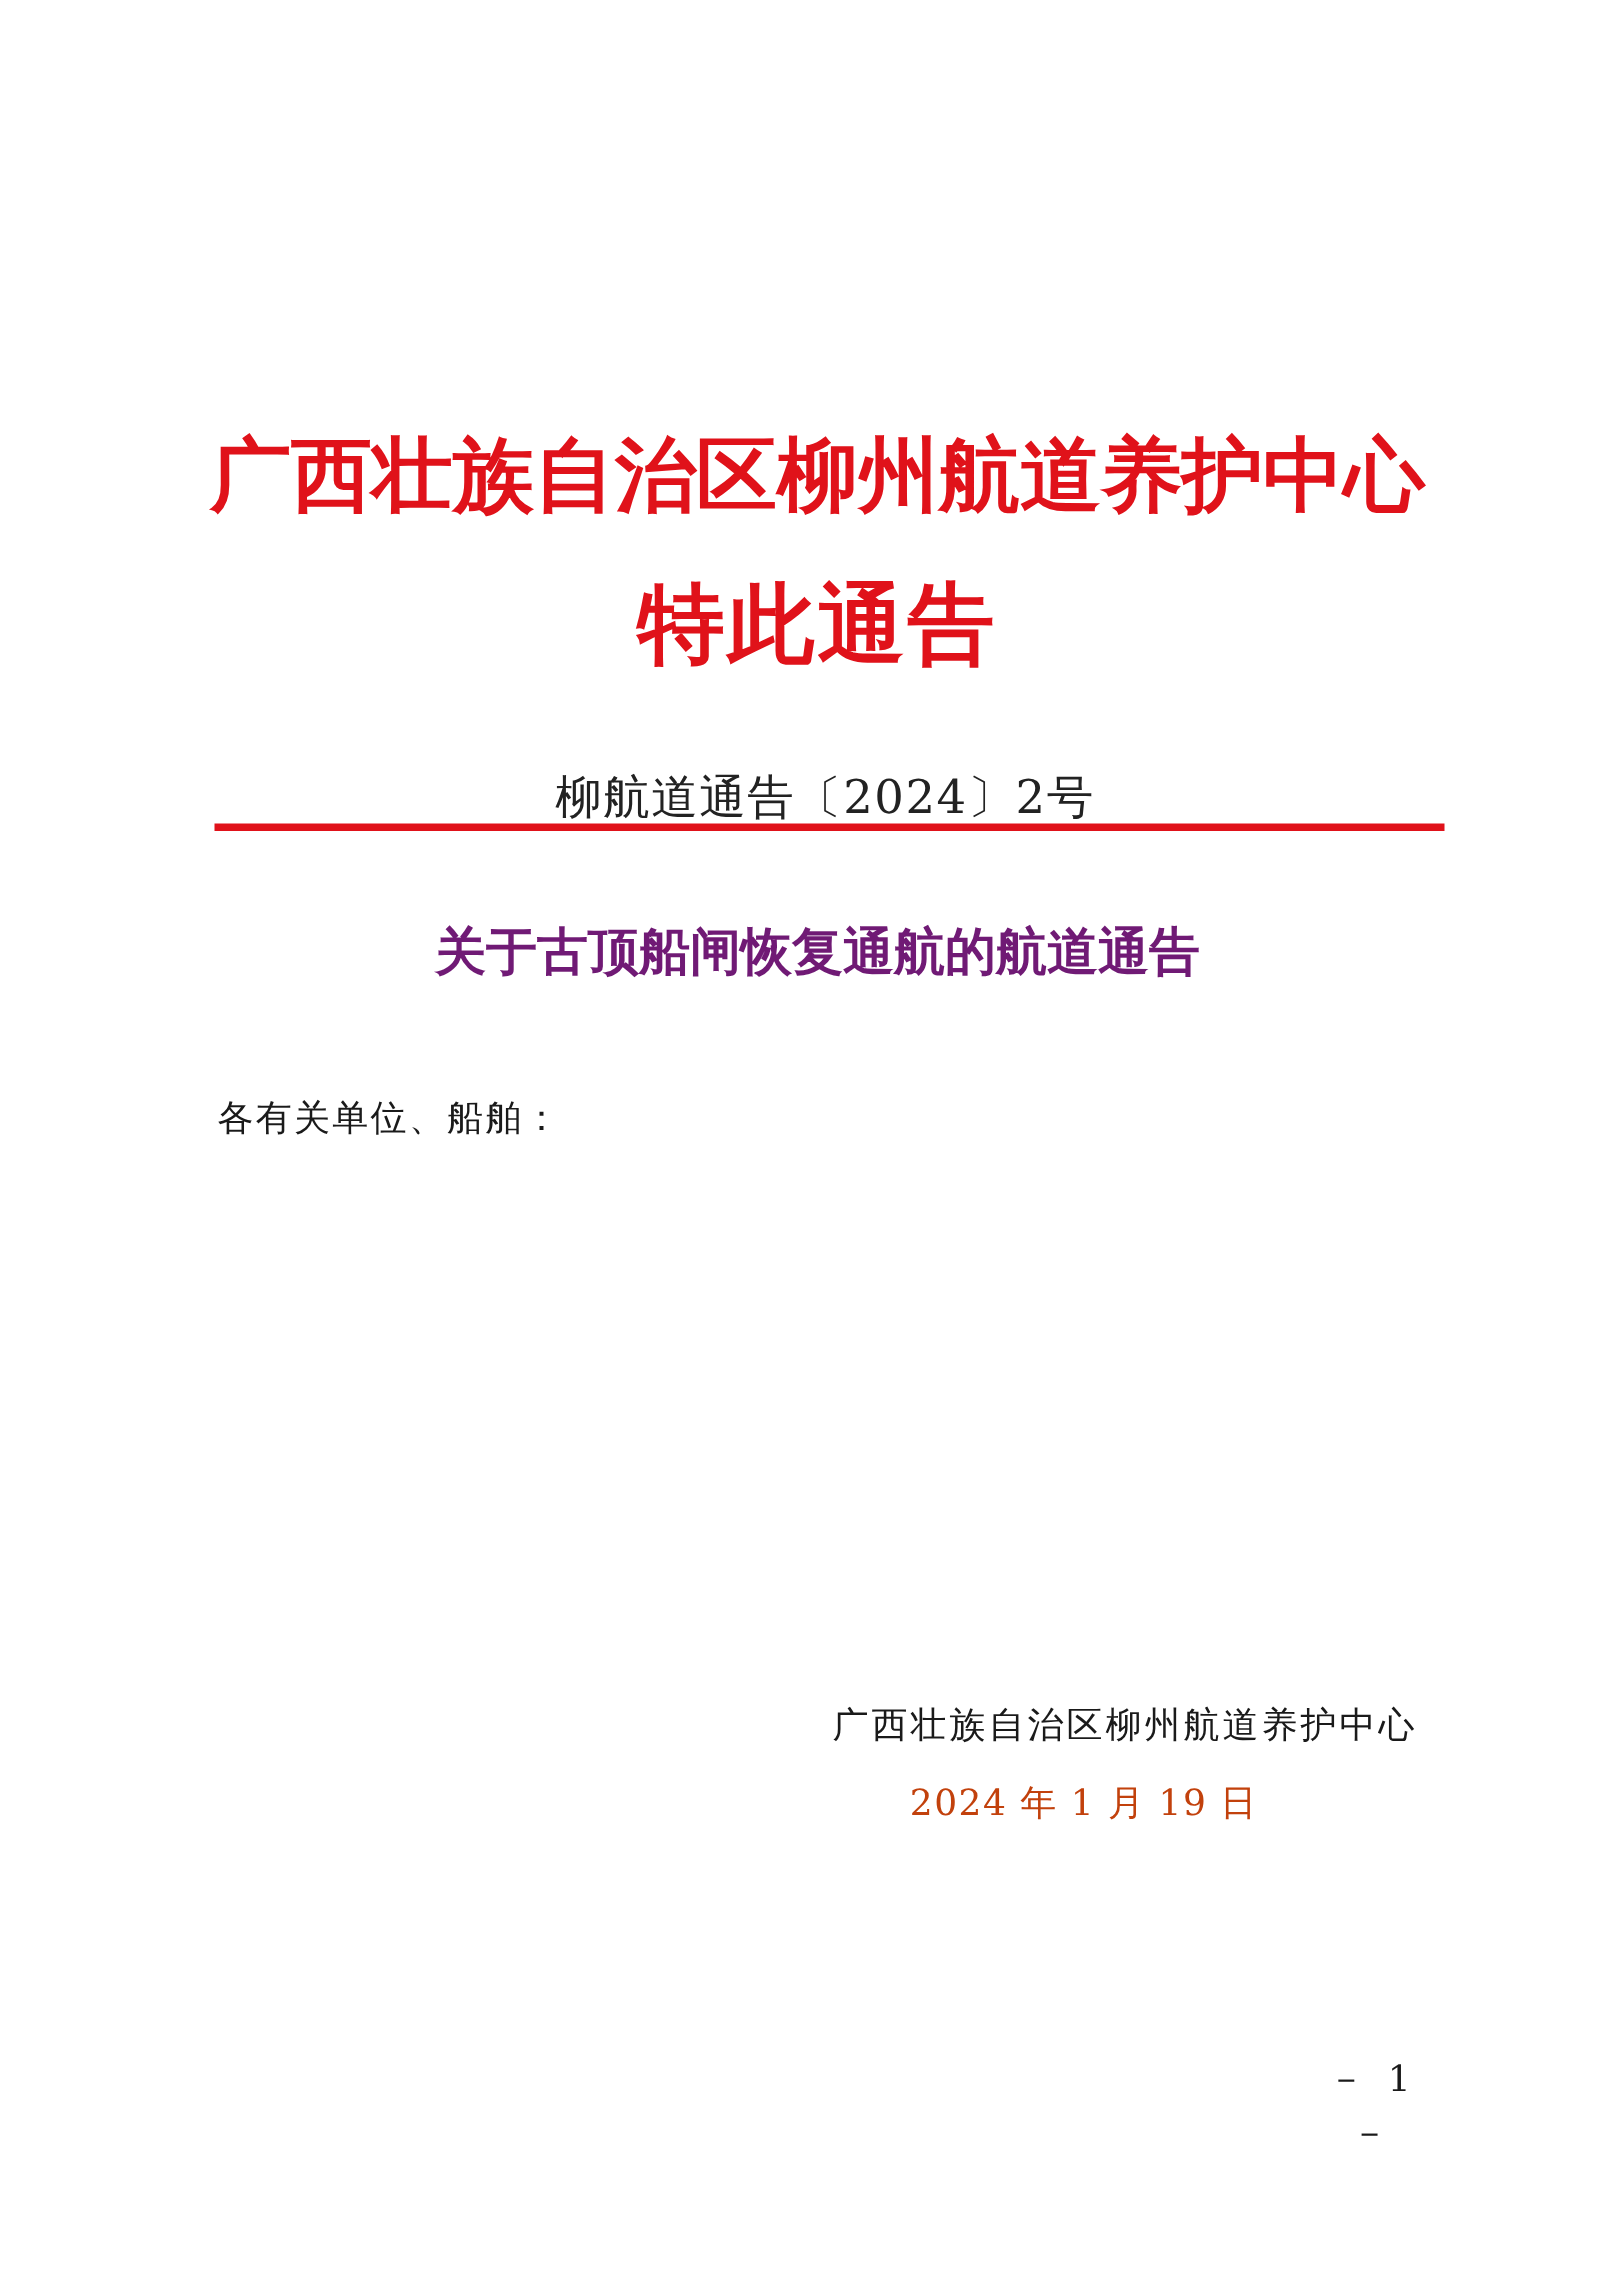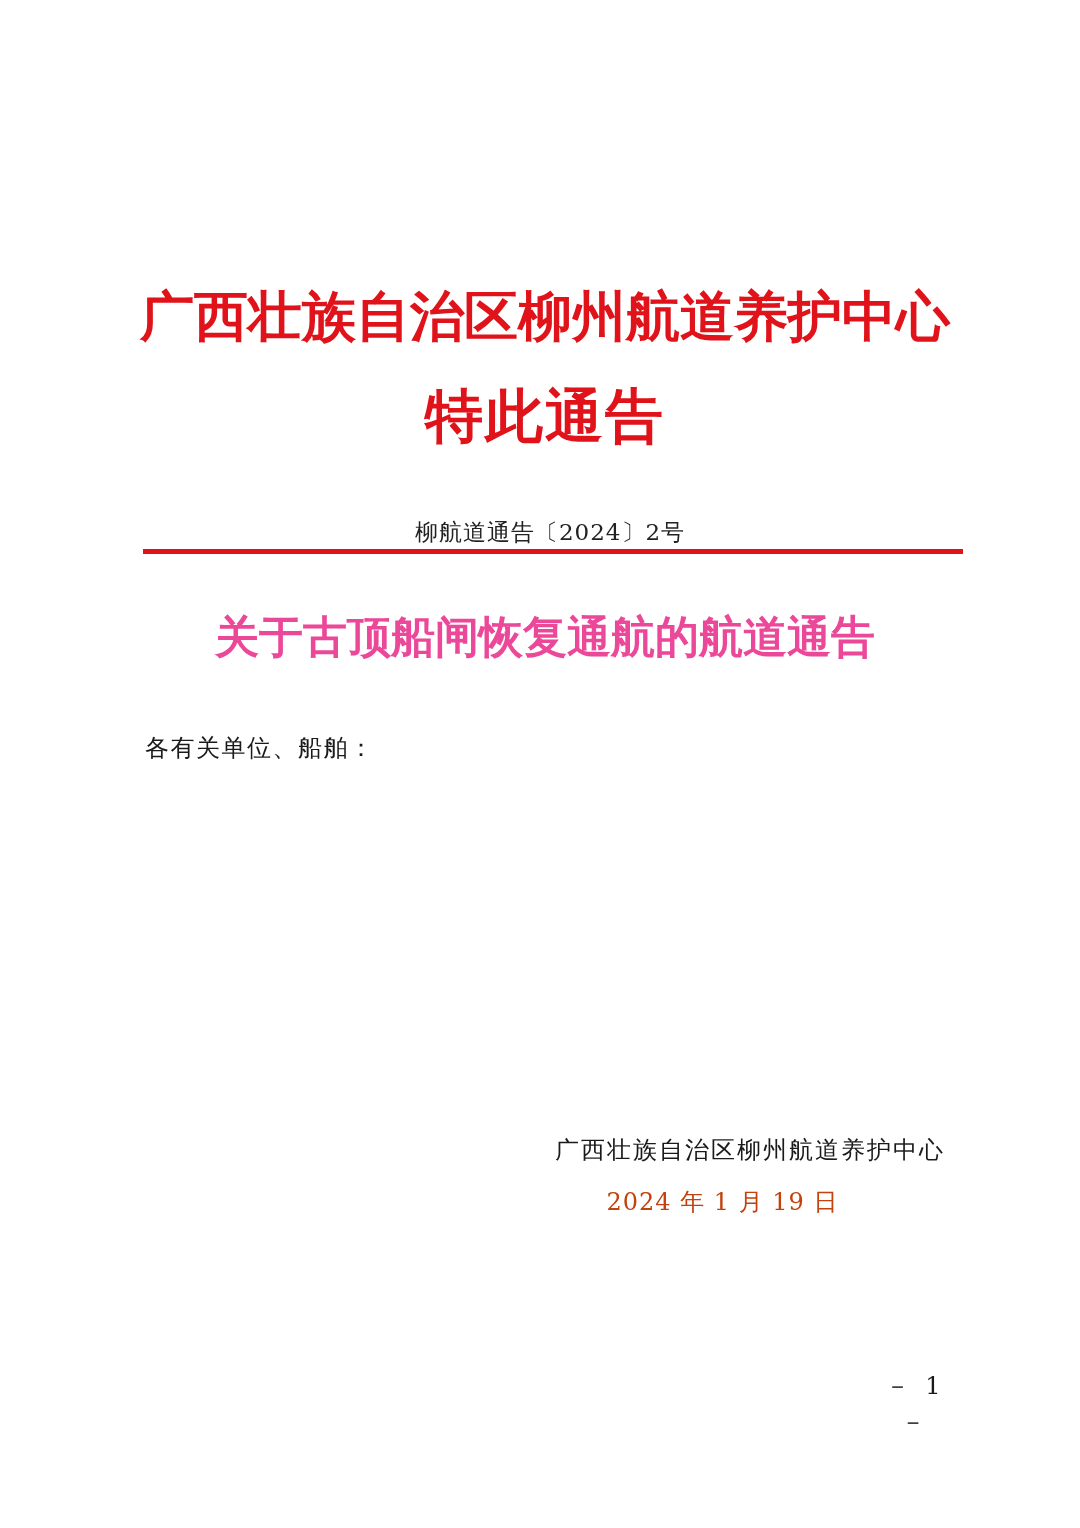--- a/index.html
+++ b/index.html
@@ -49,61 +49,62 @@
       line-height: 80px;
       letter-spacing: 2px;
       white-space: nowrap;
     }
     .doc-number {
       position: absolute;
       left: 140px;
       top: 512px;
       width: 820px;
       text-align: center;
-      font-size: 23px;
+      font-size: 31px;
       line-height: 40px;
       color: #222;
       letter-spacing: 1px;
     }
     .red-rule {
       position: absolute;
       left: 143px;
       top: 549px;
       width: 820px;
       height: 5px;
       background: #e0121a;
     }
     .subject-title {
       position: absolute;
       left: 140px;
       top: 608px;
       width: 810px;
       text-align: center;
-      font-family: Liberation Serif, serif;
+      font-family: Liberation Mono, monospace;
       font-weight: bold;
-      font-size: 44px;
+      font-size: 34px;
       line-height: 60px;
-      color: #ec4899;
+      color: #701a75;
       white-space: nowrap;
     }
     .body-text {
       position: absolute;
       left: 145px;
       top: 722px;
       width: 800px;
       font-size: 24px;
       line-height: 52px;
       color: #1a1a1a;
       letter-spacing: 1.5px;
     }
     .body-text p {
       margin: 0;
     }
     .salutation {
       text-indent: 0;
+      font-family: Liberation Mono, monospace;
     }
     .indent {
       text-indent: 58px;
     }
     .signature {
       position: absolute;
       left: 500px;
       top: 1124px;
       width: 445px;
       text-align: right;

